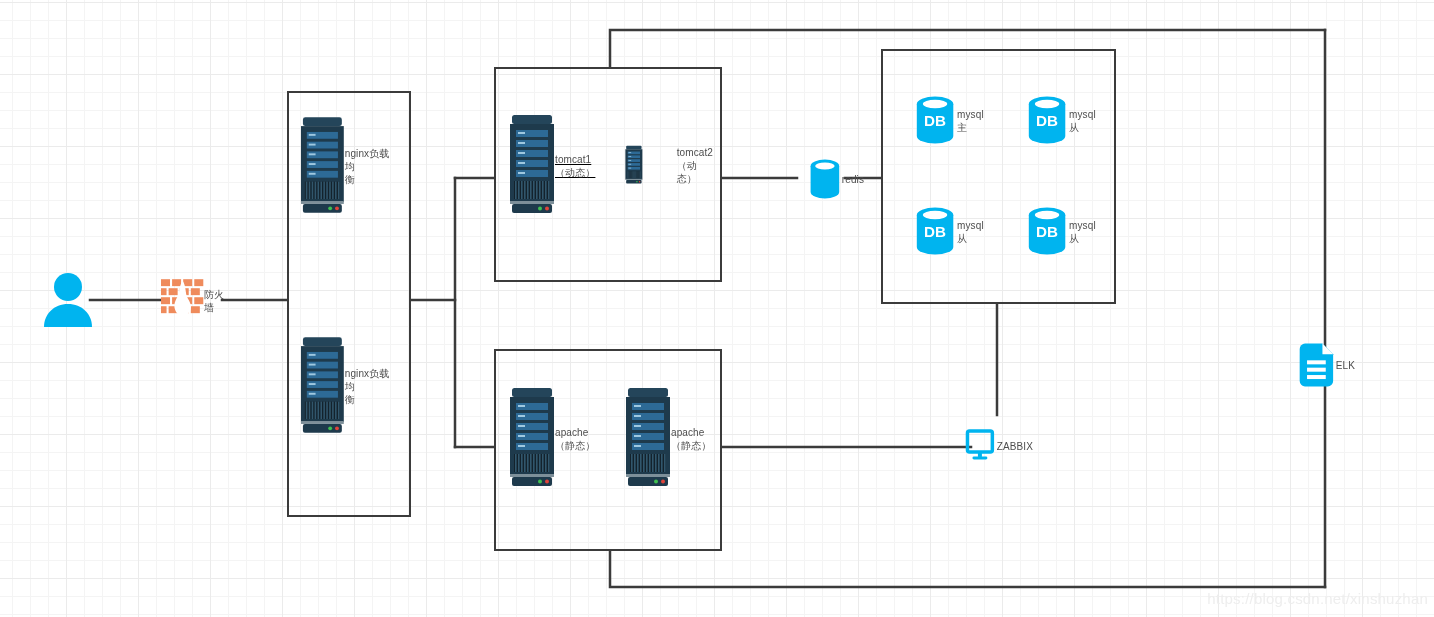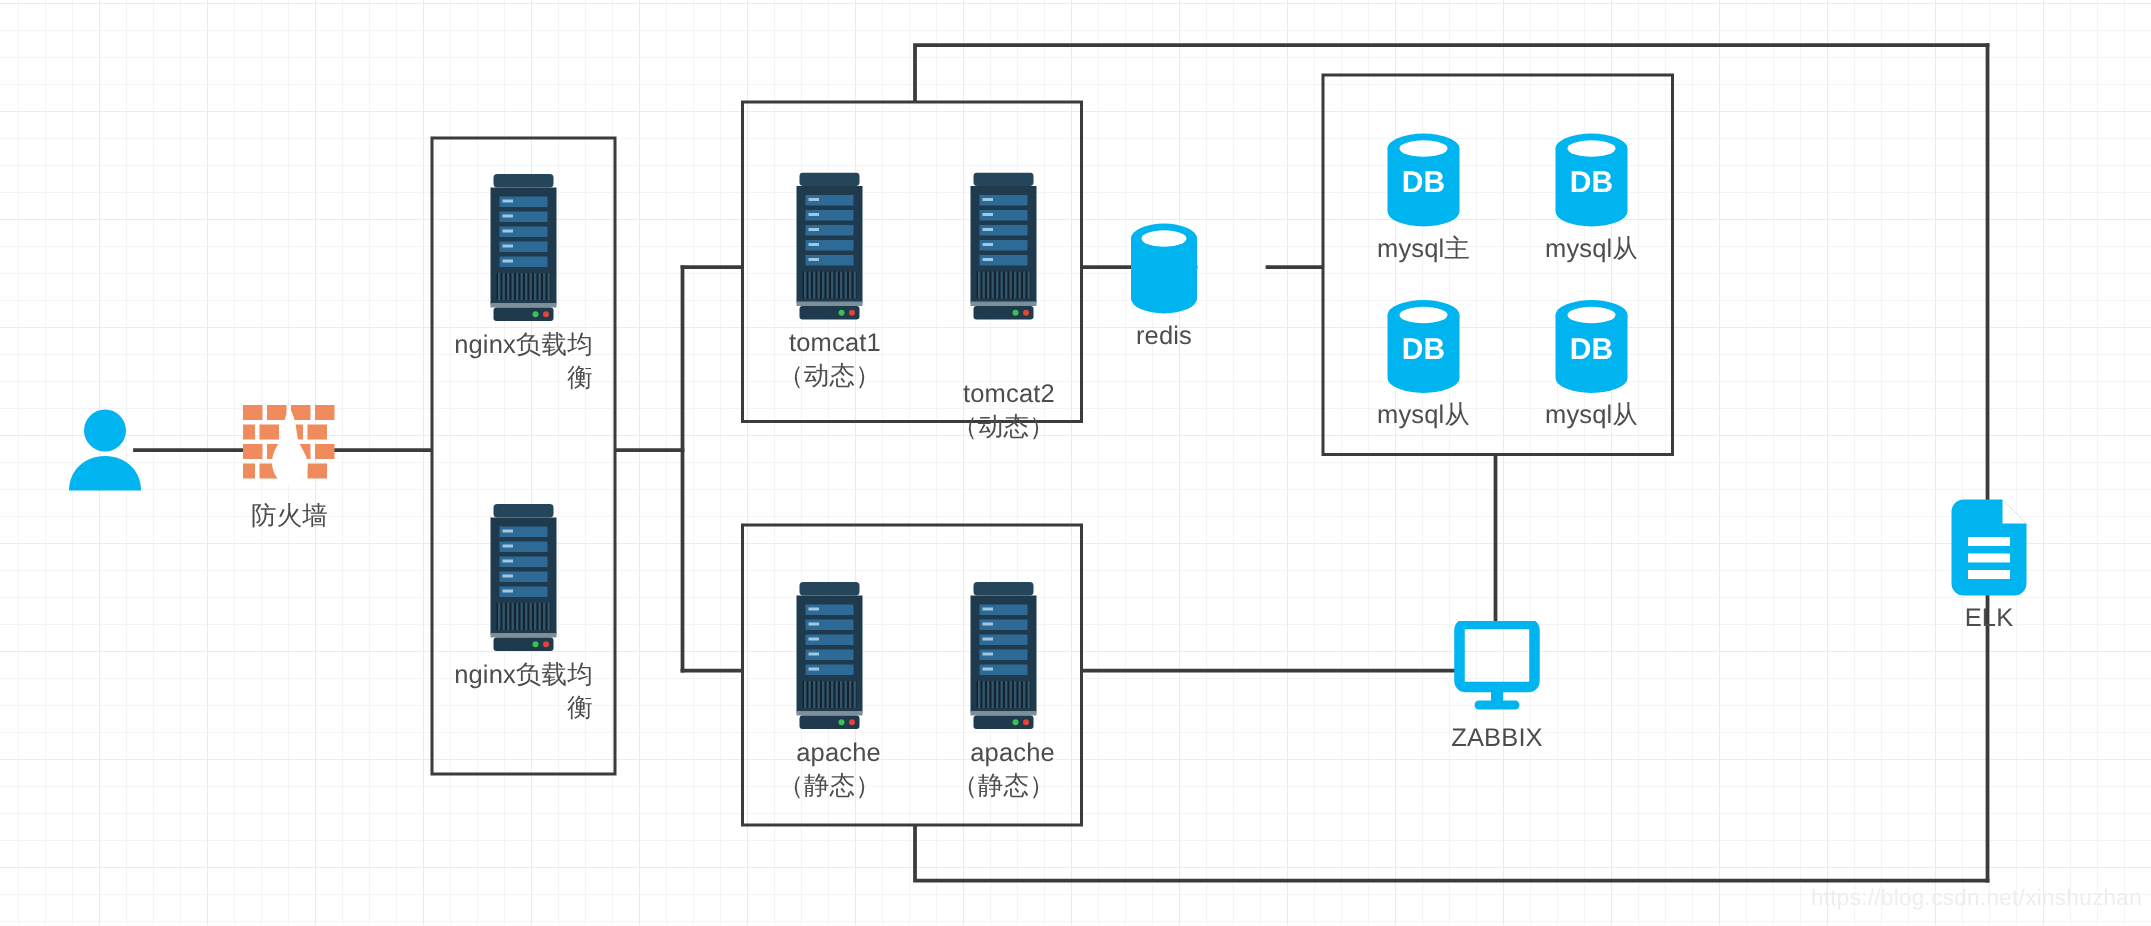--- a/index.html
+++ b/index.html
@@ -31,29 +31,29 @@
   }
   .group-box {
     position: absolute;
     border: 2px solid #3b3b3b;
     background: transparent;
     box-sizing: border-box;
   }
   .node {
     position: absolute;
     display: flex;
-    flex-direction: column;
+    flex-direction: row;
     align-items: center;
   }
   .node-label {
     margin-top: 3px;
-    font-size: 17px;
+    font-size: 10px;
     line-height: 1.28;
     color: #4d4d4d;
-    text-align: right;
+    text-align: left;
     white-space: pre-line;
     letter-spacing: 0.1px;
   }
   .svg-icon { display: block; }
   .watermark {
     position: absolute;
     right: 6px;
     bottom: 10px;
     font-size: 15px;
     color: #eeeeee;
@@ -217,21 +217,21 @@
       </g>
       <rect x="1" y="86" width="44" height="3" fill="#7d8f99"></rect>
       <rect x="3" y="89" width="40" height="9" rx="2" fill="#1e3a4c"></rect>
       <circle cx="31" cy="93.5" r="2" fill="#3fbf4f"></circle>
       <circle cx="38" cy="93.5" r="2" fill="#e0443a"></circle>
     </svg>
     <div class="node-label">nginx负载均
 衡</div>
   </div>
 
-  <div class="node" style="left:509px; top:115px; width:88px;">
+  <div class="node" style="left:509px; top:115px; width:88px;text-decoration:underline;">
     <svg class="svg-icon" width="46" height="100" viewBox="0 0 46 100">
       <rect x="3" y="0" width="40" height="9" rx="2.5" fill="#24455a"></rect>
       <rect x="1" y="9" width="44" height="78" fill="#1e3a4c"></rect>
       <g fill="#2d6a96">
         <rect x="7" y="15" width="32" height="7"></rect>
         <rect x="7" y="25" width="32" height="7"></rect>
         <rect x="7" y="35" width="32" height="7"></rect>
         <rect x="7" y="45" width="32" height="7"></rect>
         <rect x="7" y="55" width="32" height="7"></rect>
       </g>
@@ -385,21 +385,21 @@
       </g>
       <rect x="1" y="86" width="44" height="3" fill="#7d8f99"></rect>
       <rect x="3" y="89" width="40" height="9" rx="2" fill="#1e3a4c"></rect>
       <circle cx="31" cy="93.5" r="2" fill="#3fbf4f"></circle>
       <circle cx="38" cy="93.5" r="2" fill="#e0443a"></circle>
     </svg>
     <div class="node-label">apache
 （静态）</div>
   </div>
 
-  <div class="node" style="left:748px; top:148px; width:56px;">
+  <div class="node" style="left:808px; top:148px; width:56px;">
     <svg class="svg-icon" width="52" height="62" viewBox="0 0 52 62">
       <path d="M4 11 L4 51 A22 10 0 0 0 48 51 L48 11 Z" fill="#00b4ef"></path>
       <ellipse cx="26" cy="11" rx="22" ry="10" fill="#00b4ef"></ellipse>
       <ellipse cx="26" cy="11" rx="15" ry="5.5" fill="#ffffff"></ellipse>
     </svg>
     <div class="node-label">redis</div>
   </div>
 
   <div class="node" style="left:913px; top:88px; width:72px;">
     <svg class="svg-icon" width="58" height="64" viewBox="0 0 58 64">

